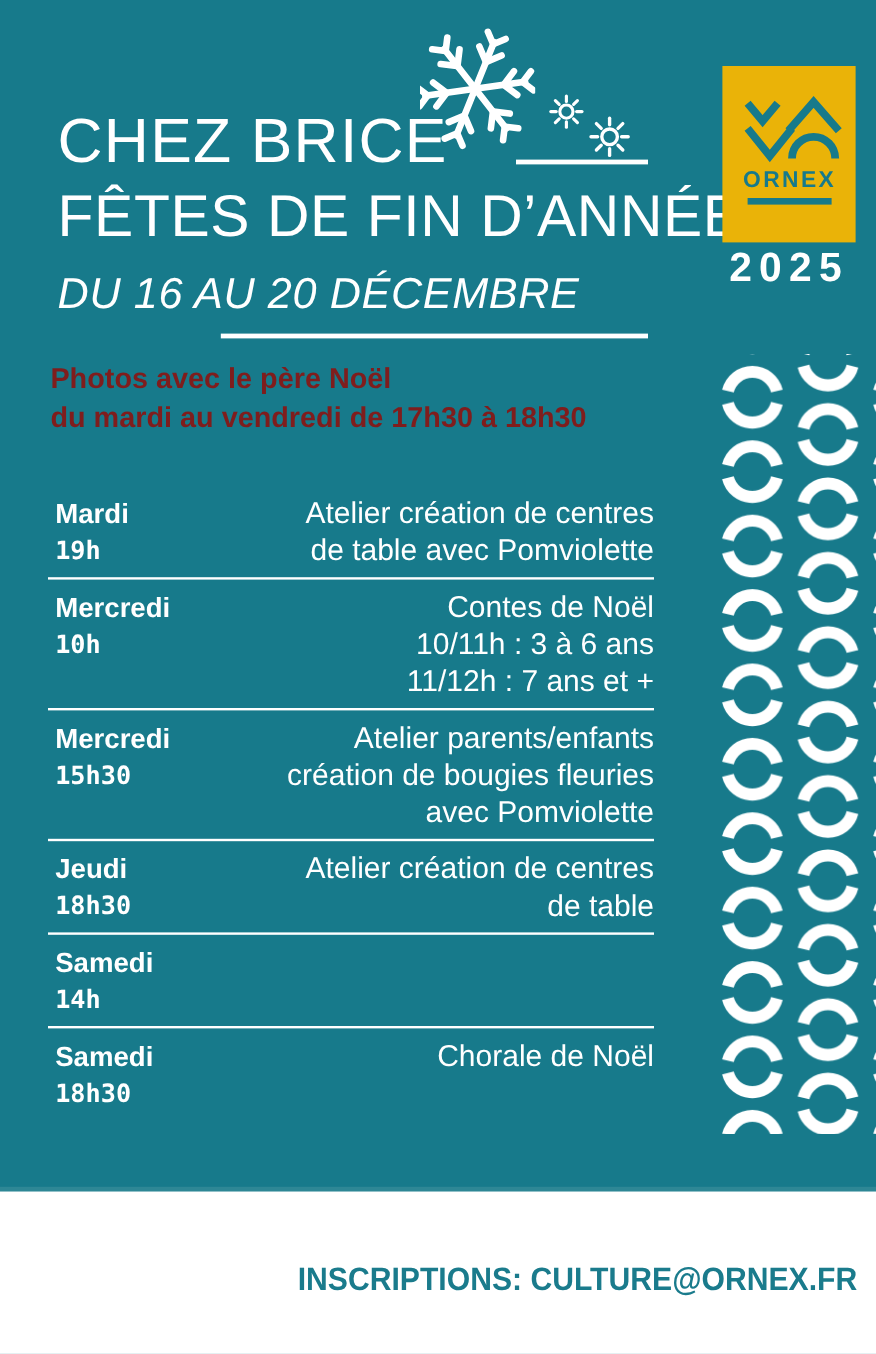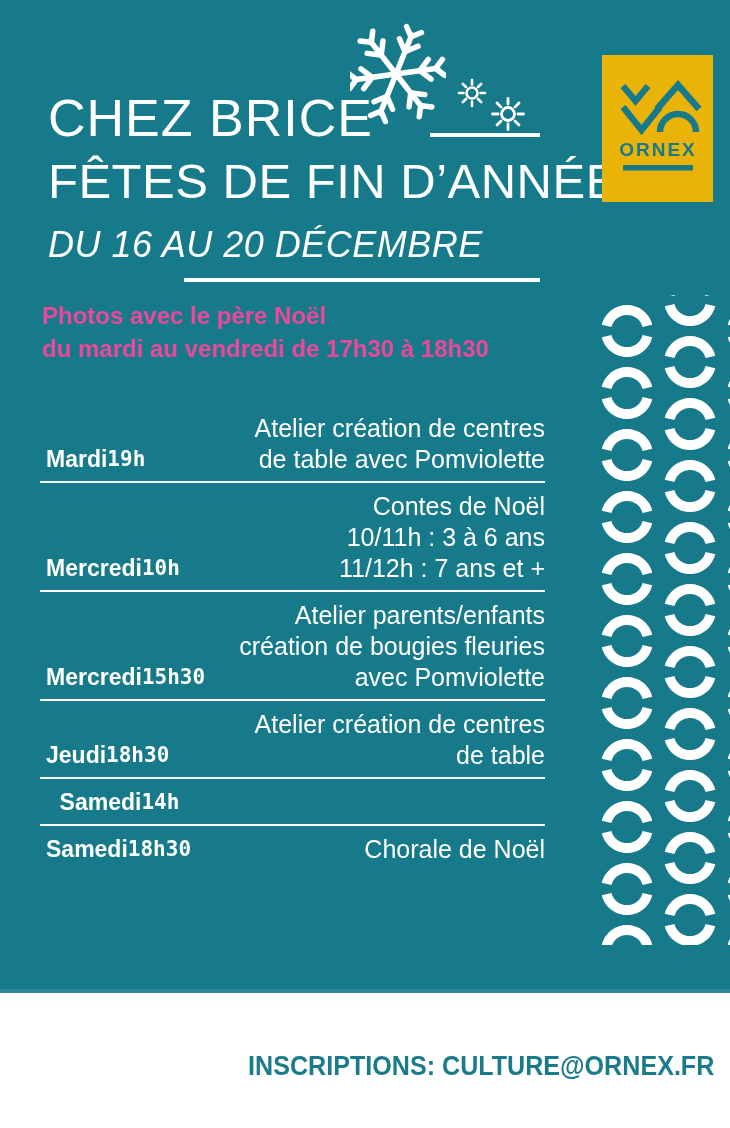--- a/index.html
+++ b/index.html
@@ -28,29 +28,29 @@
     font-size:49px;font-weight:400;letter-spacing:0.5px;line-height:1.0;
     margin-top:13px;white-space:nowrap;
   }
   .date-range{
     font-size:36px;font-weight:400;letter-spacing:0.5px;line-height:1.0;
     margin-top:21px;white-space:nowrap;font-style:italic;
   }
   .rule-under{width:356px;height:4px;background:#ffffff;margin:15px 0 0 auto;}
   
   .intro{
-    position:absolute;left:42px;top:299px;color:#ec4899;
+    position:absolute;left:42px;top:299px;color:#7f1d1d;
     font-size:24px;font-weight:bold;line-height:33px;white-space:pre-line;
   }
   
   .schedule{position:absolute;left:40px;top:405px;width:505px;color:#ffffff;}
   .row{display:flex;padding:8px 0 6px 0;}
   .row + .row{border-top:2px solid #ffffff;}
   .day-col{width:153px;box-sizing:border-box;padding-left:6px;
-    display:flex;justify-content:flex-start;align-items:flex-end;}
+    display:flex;flex-direction:column;justify-content:flex-start;}
   .row.center-day .day-col{justify-content:center;}
   .day-name{font-size:23px;font-weight:bold;line-height:31px;}
   .day-time{font-family:"DejaVu Sans Mono",monospace;font-size:21px;font-weight:bold;line-height:31px;}
   .events-col{flex:1;}
   .event{font-size:25px;font-weight:400;line-height:31px;white-space:pre-line;text-align:right;}
   .inner-divider{width:295px;height:2px;background:#ffffff;margin:11px 0 12px 0;}
   
   .logo-box{
     position:absolute;left:602px;top:55px;width:111px;height:147px;
     background:#eab308;
@@ -225,20 +225,21 @@
       <g stroke="#177A8B" fill="none" stroke-width="6.5">
         <polyline points="21,31 33.5,46 46,31"></polyline>
         <polyline points="21,52 39.5,75 58,52"></polyline>
         <polyline points="55,54 76,30 97,54"></polyline>
         <path d="M 58 77 A 18 18 0 0 1 94 77"></path>
       </g>
       <text x="56" y="101" text-anchor="middle" fill="#177A8B" font-family="Liberation Sans, sans-serif" font-size="19" font-weight="bold" letter-spacing="2">ORNEX</text>
       <rect x="21" y="110" width="70" height="5.5" fill="#177A8B"></rect>
     </svg>
   </div>
+  <div class="logo-year">2025</div>
 
   <svg class="rings" width="135" height="650" viewBox="0 0 135 650">
     <defs>
       <pattern id="ringTile" width="126" height="62" patternUnits="userSpaceOnUse">
         <g stroke="#ffffff" stroke-width="10" fill="none">
 
           <path d="M 11.6 30.9 A 21 21 0 0 1 52.4 30.9"></path>
           <path d="M 52.4 41.1 A 21 21 0 0 1 11.6 41.1"></path>
 
           <path d="M 11.6 -31.1 A 21 21 0 0 1 52.4 -31.1"></path>

